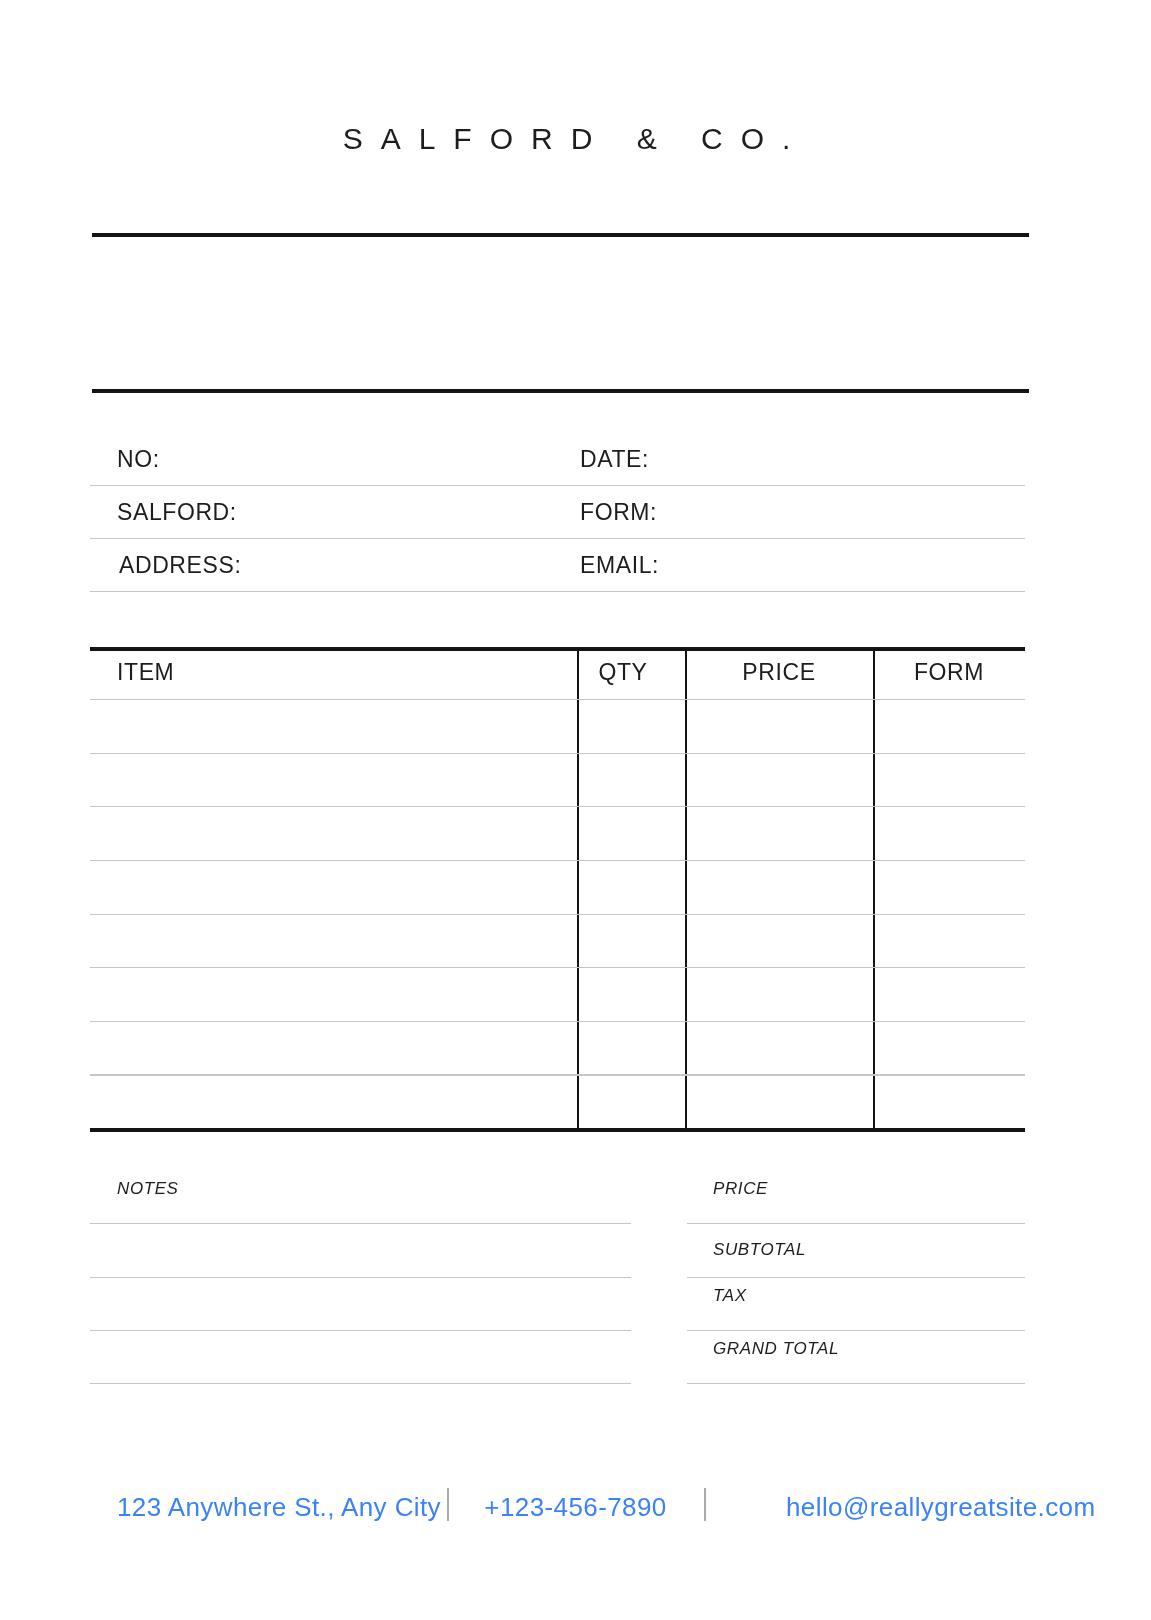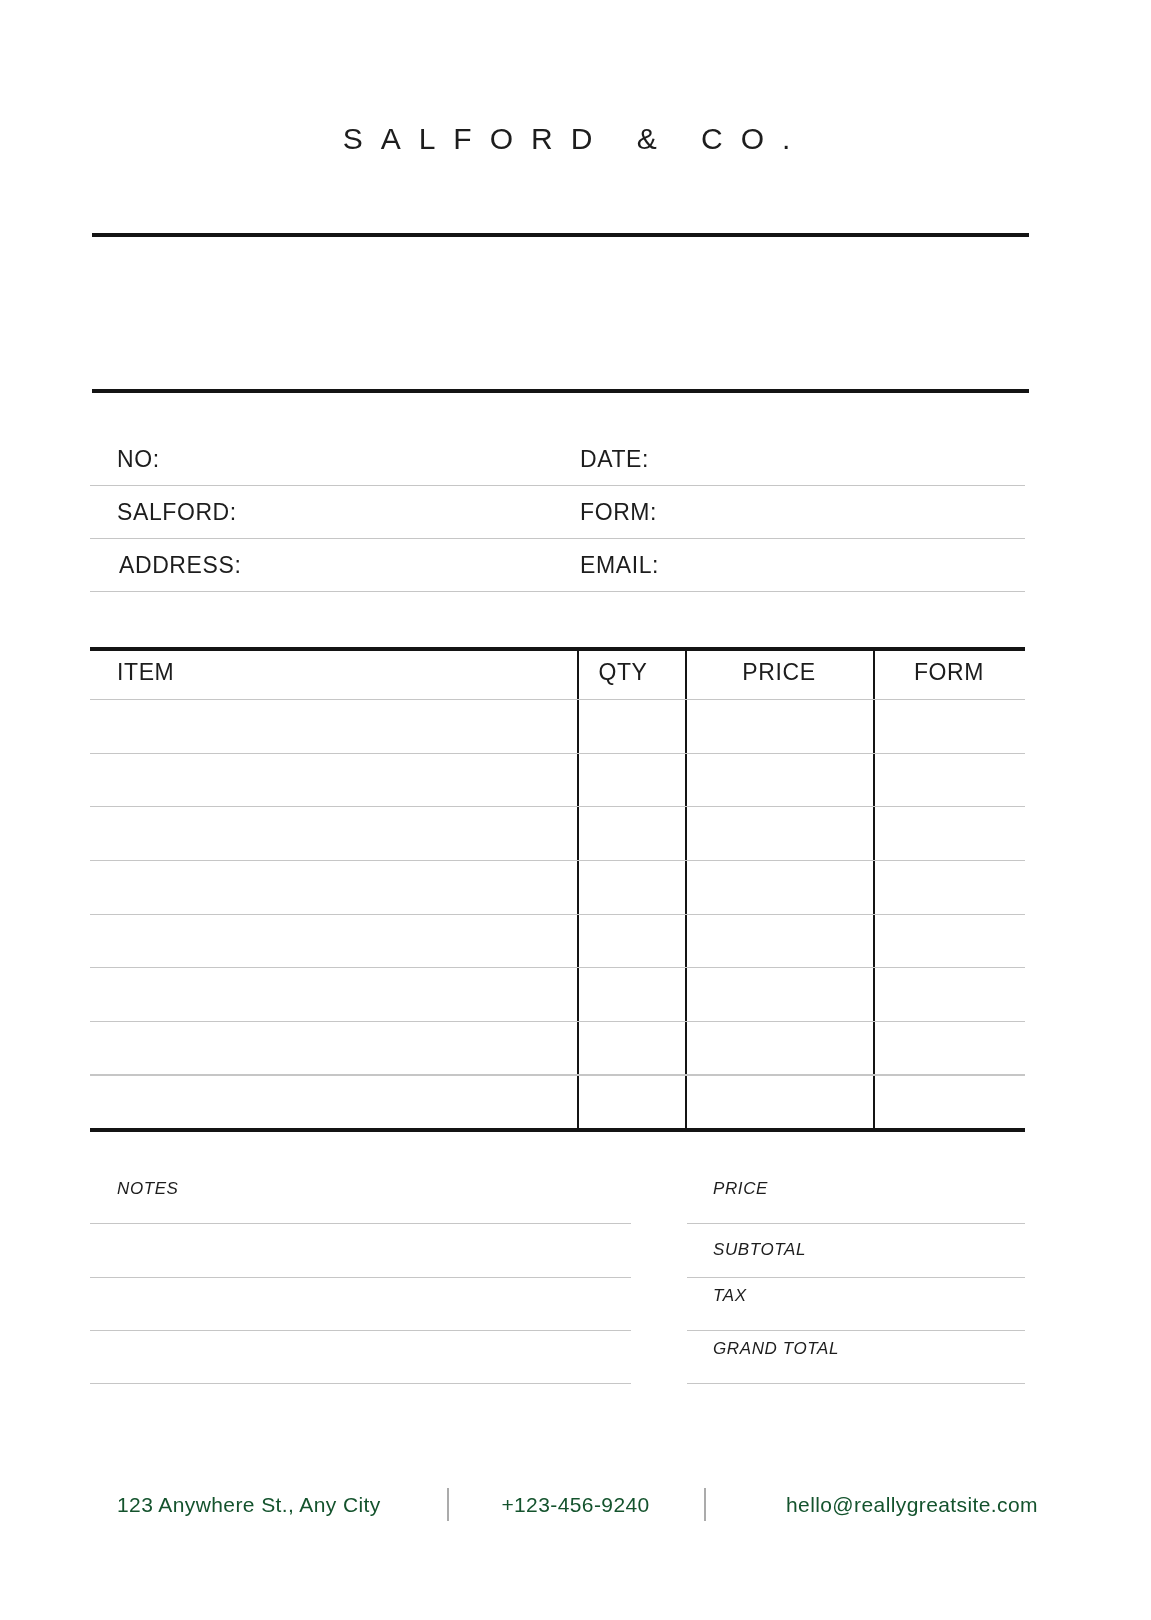--- a/index.html
+++ b/index.html
@@ -71,21 +71,21 @@
   .cell{position:absolute;font-size:22px;color:var(--text);}
   
   .section-label{
     font-size:17px;letter-spacing:0.6px;color:var(--text);
     white-space:nowrap;line-height:1.2;font-style:italic;
   }
   .notes-line{left:90px;width:541px;height:1.2px;background:var(--line);}
   .totals-line{left:687px;width:338px;height:1.2px;background:var(--line);}
   
   .footer-text{
-    font-size:21px;letter-spacing:0.4px;color:#14532d;
+    font-size:26px;letter-spacing:0.4px;color:#3b82f6;
     white-space:nowrap;line-height:1.2;
   }
   .footer-bar{
     top:1488px;width:1.5px;height:33px;background:var(--divider);
   }
 </style>
 </head>
 <body>
 
 <div class="page">
@@ -184,17 +184,17 @@
   <div class="abs section-label" style="left:713px;top:1286px;">TAX</div>
   <div class="abs" style="left:790px;top:1279px;width:235px;height:44px;"></div>
   <div class="abs totals-line" style="top:1330px;"></div>
 
   <div class="abs section-label" style="left:713px;top:1339px;">GRAND TOTAL</div>
   <div class="abs" style="left:880px;top:1332px;width:145px;height:44px;"></div>
   <div class="abs totals-line" style="top:1383px;"></div>
 
   <div class="abs footer-text" style="left:117px;top:1492px;">123 Anywhere St., Any City</div>
   <div class="abs footer-bar" style="left:447px;"></div>
-  <div class="abs footer-text" style="left:0;right:0;top:1492px;text-align:center;">+123-456-9240</div>
+  <div class="abs footer-text" style="left:0;right:0;top:1492px;text-align:center;">+123-456-7890</div>
   <div class="abs footer-bar" style="left:704px;"></div>
   <div class="abs footer-text" style="left:786px;top:1492px;">hello@reallygreatsite.com</div>
 
 </div>
 
 </body></html>

